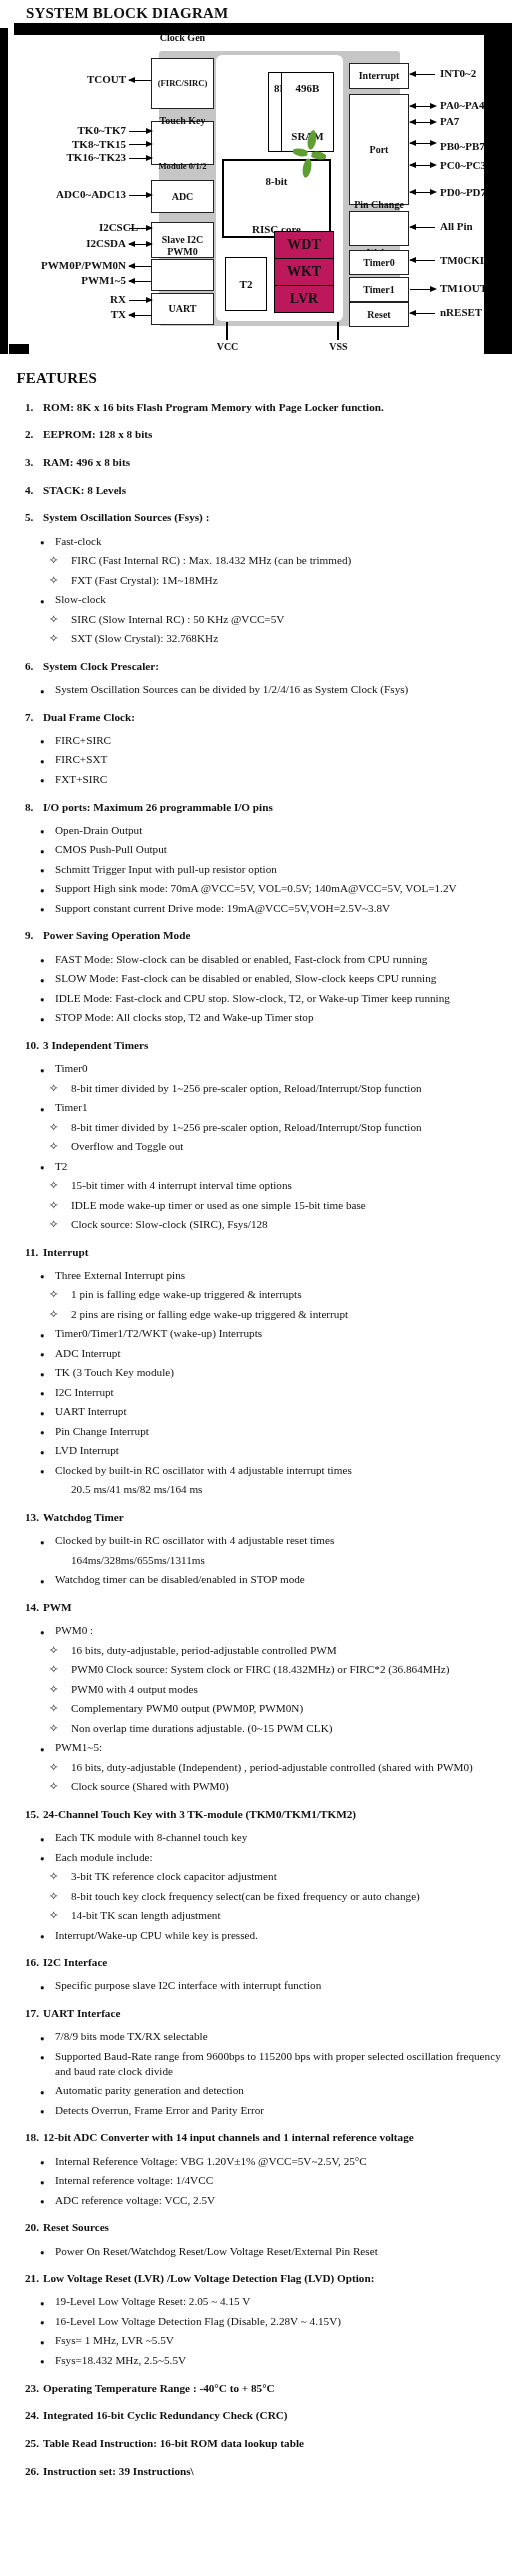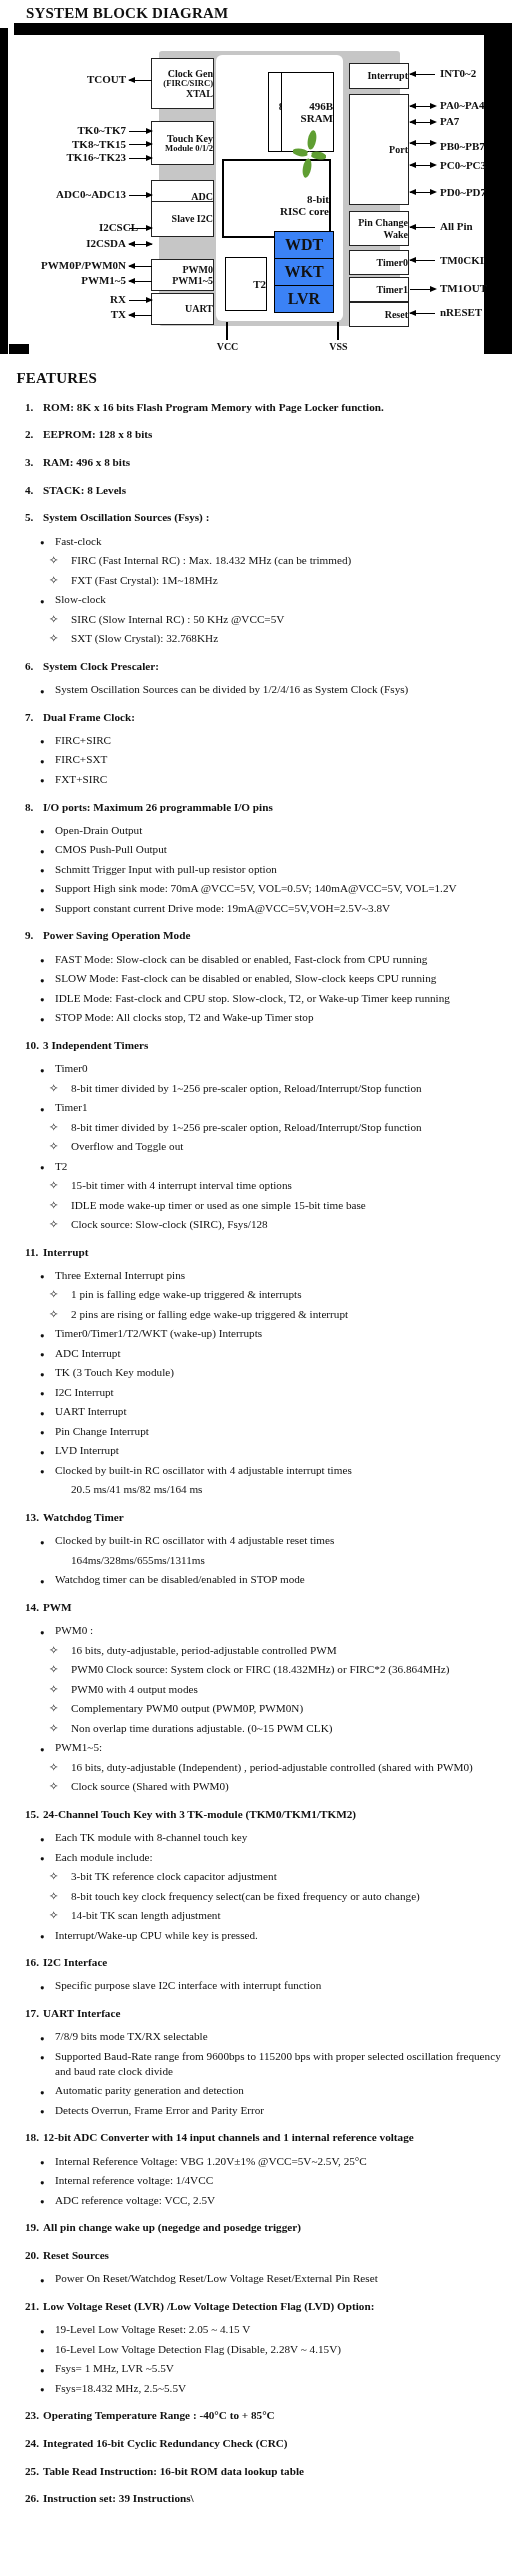--- a/index.html
+++ b/index.html
@@ -9,28 +9,28 @@
   .diagram-section{position:relative;width:513px;height:358px;background:#fff;overflow:hidden;}
   .diag-title{position:absolute;left:26px;top:4.5px;font-size:15px;font-weight:700;letter-spacing:0.2px;}
   .bar-top{position:absolute;left:13.5px;top:22.5px;width:474px;height:12.7px;background:#000;}
   .bar-right{position:absolute;left:484px;top:22.5px;width:28.4px;height:331px;background:#000;}
   .bar-left{position:absolute;left:0;top:28px;width:7.5px;height:326px;background:#000;}
   .bar-stub{position:absolute;left:9px;top:344px;width:19.5px;height:9.7px;background:#000;}
 
   .chip-body{position:absolute;left:159px;top:51px;width:241px;height:275px;background:#c6c6c6;border-radius:3px;}
   .chip-panel{position:absolute;left:216px;top:55px;width:127px;height:266px;background:#fff;border-radius:6px;}
 
-  .bx{position:absolute;display:flex;flex-direction:column;align-items:flex-end;justify-content:center;
-      background:#fff;text-align:center;line-height:1.12;}
+  .bx{position:absolute;display:flex;flex-direction:column;align-items:center;justify-content:center;
+      background:#fff;text-align:center;line-height:1.12;gap:36px;}
   .thin{border:1.3px solid #222;font-weight:600;font-size:10px;}
   .thick{border:1.9px solid #000;font-weight:700;font-size:11px;}
   .sm{font-size:8.6px;}
   .risc{border-width:2.2px;}
   .stack{position:absolute;left:274px;top:231px;width:58px;border:1.9px solid #000;background:#fff;}
-  .stack .row{height:26px;display:flex;align-items:center;justify-content:center;font-weight:700;font-size:16px;background:#3b82f6;}
+  .stack .row{height:26px;display:flex;align-items:center;justify-content:center;font-weight:700;font-size:14px;background:#be185d;}
   .stack .row + .row{border-top:1.9px solid #000;}
 
   .pin{position:absolute;font-size:11px;font-weight:600;white-space:nowrap;}
   .pin-l{left:0;width:126px;text-align:right;}
   .pin-r{left:440px;width:72px;text-align:left;}
 
   .arr{position:absolute;height:0;border-top:1.9px solid #000;}
   .arr::before,.arr::after{content:"";position:absolute;top:-4.5px;width:0;height:0;
      border-top:3.4px solid transparent;border-bottom:3.4px solid transparent;}
   .arr.head-left::before,.arr.head-both::before{left:-1.5px;border-right:7.5px solid #000;}
@@ -71,21 +71,21 @@
     <span class="sm">(FIRC/SIRC)</span>
     <span>XTAL</span>
   </div>
   <div class="bx thin" style="left:151px;top:121px;width:61px;height:42px;">
     <span>Touch Key</span>
     <span class="sm">Module 0/1/2</span>
   </div>
   <div class="bx thin" style="left:151px;top:180px;width:61px;height:31px;">
     <span>ADC</span>
   </div>
-  <div class="bx thin" style="left:151px;top:201px;width:61px;height:34px;">
+  <div class="bx thin" style="left:151px;top:222px;width:61px;height:34px;">
     <span>Slave I2C</span>
   </div>
   <div class="bx thin" style="left:151px;top:259px;width:61px;height:30px;">
     <span>PWM0</span>
     <span>PWM1~5</span>
   </div>
   <div class="bx thin" style="left:151px;top:293px;width:61px;height:30px;">
     <span>UART</span>
   </div>
 
@@ -270,21 +270,20 @@
       <div class="f-sub bullet"><span class="glyph">●</span><span>Specific purpose slave I2C interface with interrupt function</span></div>
       <div class="f-item"><span class="f-num">17.</span><span class="f-title">UART Interface</span></div>
       <div class="f-sub bullet"><span class="glyph">●</span><span>7/8/9 bits mode TX/RX selectable</span></div>
       <div class="f-sub bullet"><span class="glyph">●</span><span>Supported Baud-Rate range from 9600bps to 115200 bps with proper selected oscillation frequency and baud rate clock divide</span></div>
       <div class="f-sub bullet"><span class="glyph">●</span><span>Automatic parity generation and detection</span></div>
       <div class="f-sub bullet"><span class="glyph">●</span><span>Detects Overrun, Frame Error and Parity Error</span></div>
       <div class="f-item"><span class="f-num">18.</span><span class="f-title">12-bit ADC Converter with 14 input channels and 1 internal reference voltage</span></div>
       <div class="f-sub bullet"><span class="glyph">●</span><span>Internal Reference Voltage: VBG 1.20V±1% @VCC=5V~2.5V, 25°C</span></div>
       <div class="f-sub bullet"><span class="glyph">●</span><span>Internal reference voltage: 1/4VCC</span></div>
       <div class="f-sub bullet"><span class="glyph">●</span><span>ADC reference voltage: VCC, 2.5V</span></div>
-      <div class="f-item"><span class="f-num">19.</span><span class="f-title">All pin change wake up (negedge and posedge trigger)</span></div>
       <div class="f-item"><span class="f-num">20.</span><span class="f-title">Reset Sources</span></div>
       <div class="f-sub bullet"><span class="glyph">●</span><span>Power On Reset/Watchdog Reset/Low Voltage Reset/External Pin Reset</span></div>
       <div class="f-item"><span class="f-num">21.</span><span class="f-title">Low Voltage Reset (LVR) /Low Voltage Detection Flag (LVD) Option:</span></div>
       <div class="f-sub bullet"><span class="glyph">●</span><span>19-Level Low Voltage Reset: 2.05 ~ 4.15 V</span></div>
       <div class="f-sub bullet"><span class="glyph">●</span><span>16-Level Low Voltage Detection Flag (Disable, 2.28V ~ 4.15V)</span></div>
       <div class="f-sub bullet"><span class="glyph">●</span><span>Fsys= 1 MHz, LVR ~5.5V</span></div>
       <div class="f-sub bullet"><span class="glyph">●</span><span>Fsys=18.432 MHz, 2.5~5.5V</span></div>
       <div class="f-item"><span class="f-num">23.</span><span class="f-title">Operating Temperature Range : -40°C to + 85°C</span></div>
       <div class="f-item"><span class="f-num">24.</span><span class="f-title">Integrated 16-bit Cyclic Redundancy Check (CRC)</span></div>
       <div class="f-item"><span class="f-num">25.</span><span class="f-title">Table Read Instruction: 16-bit ROM data lookup table</span></div>

